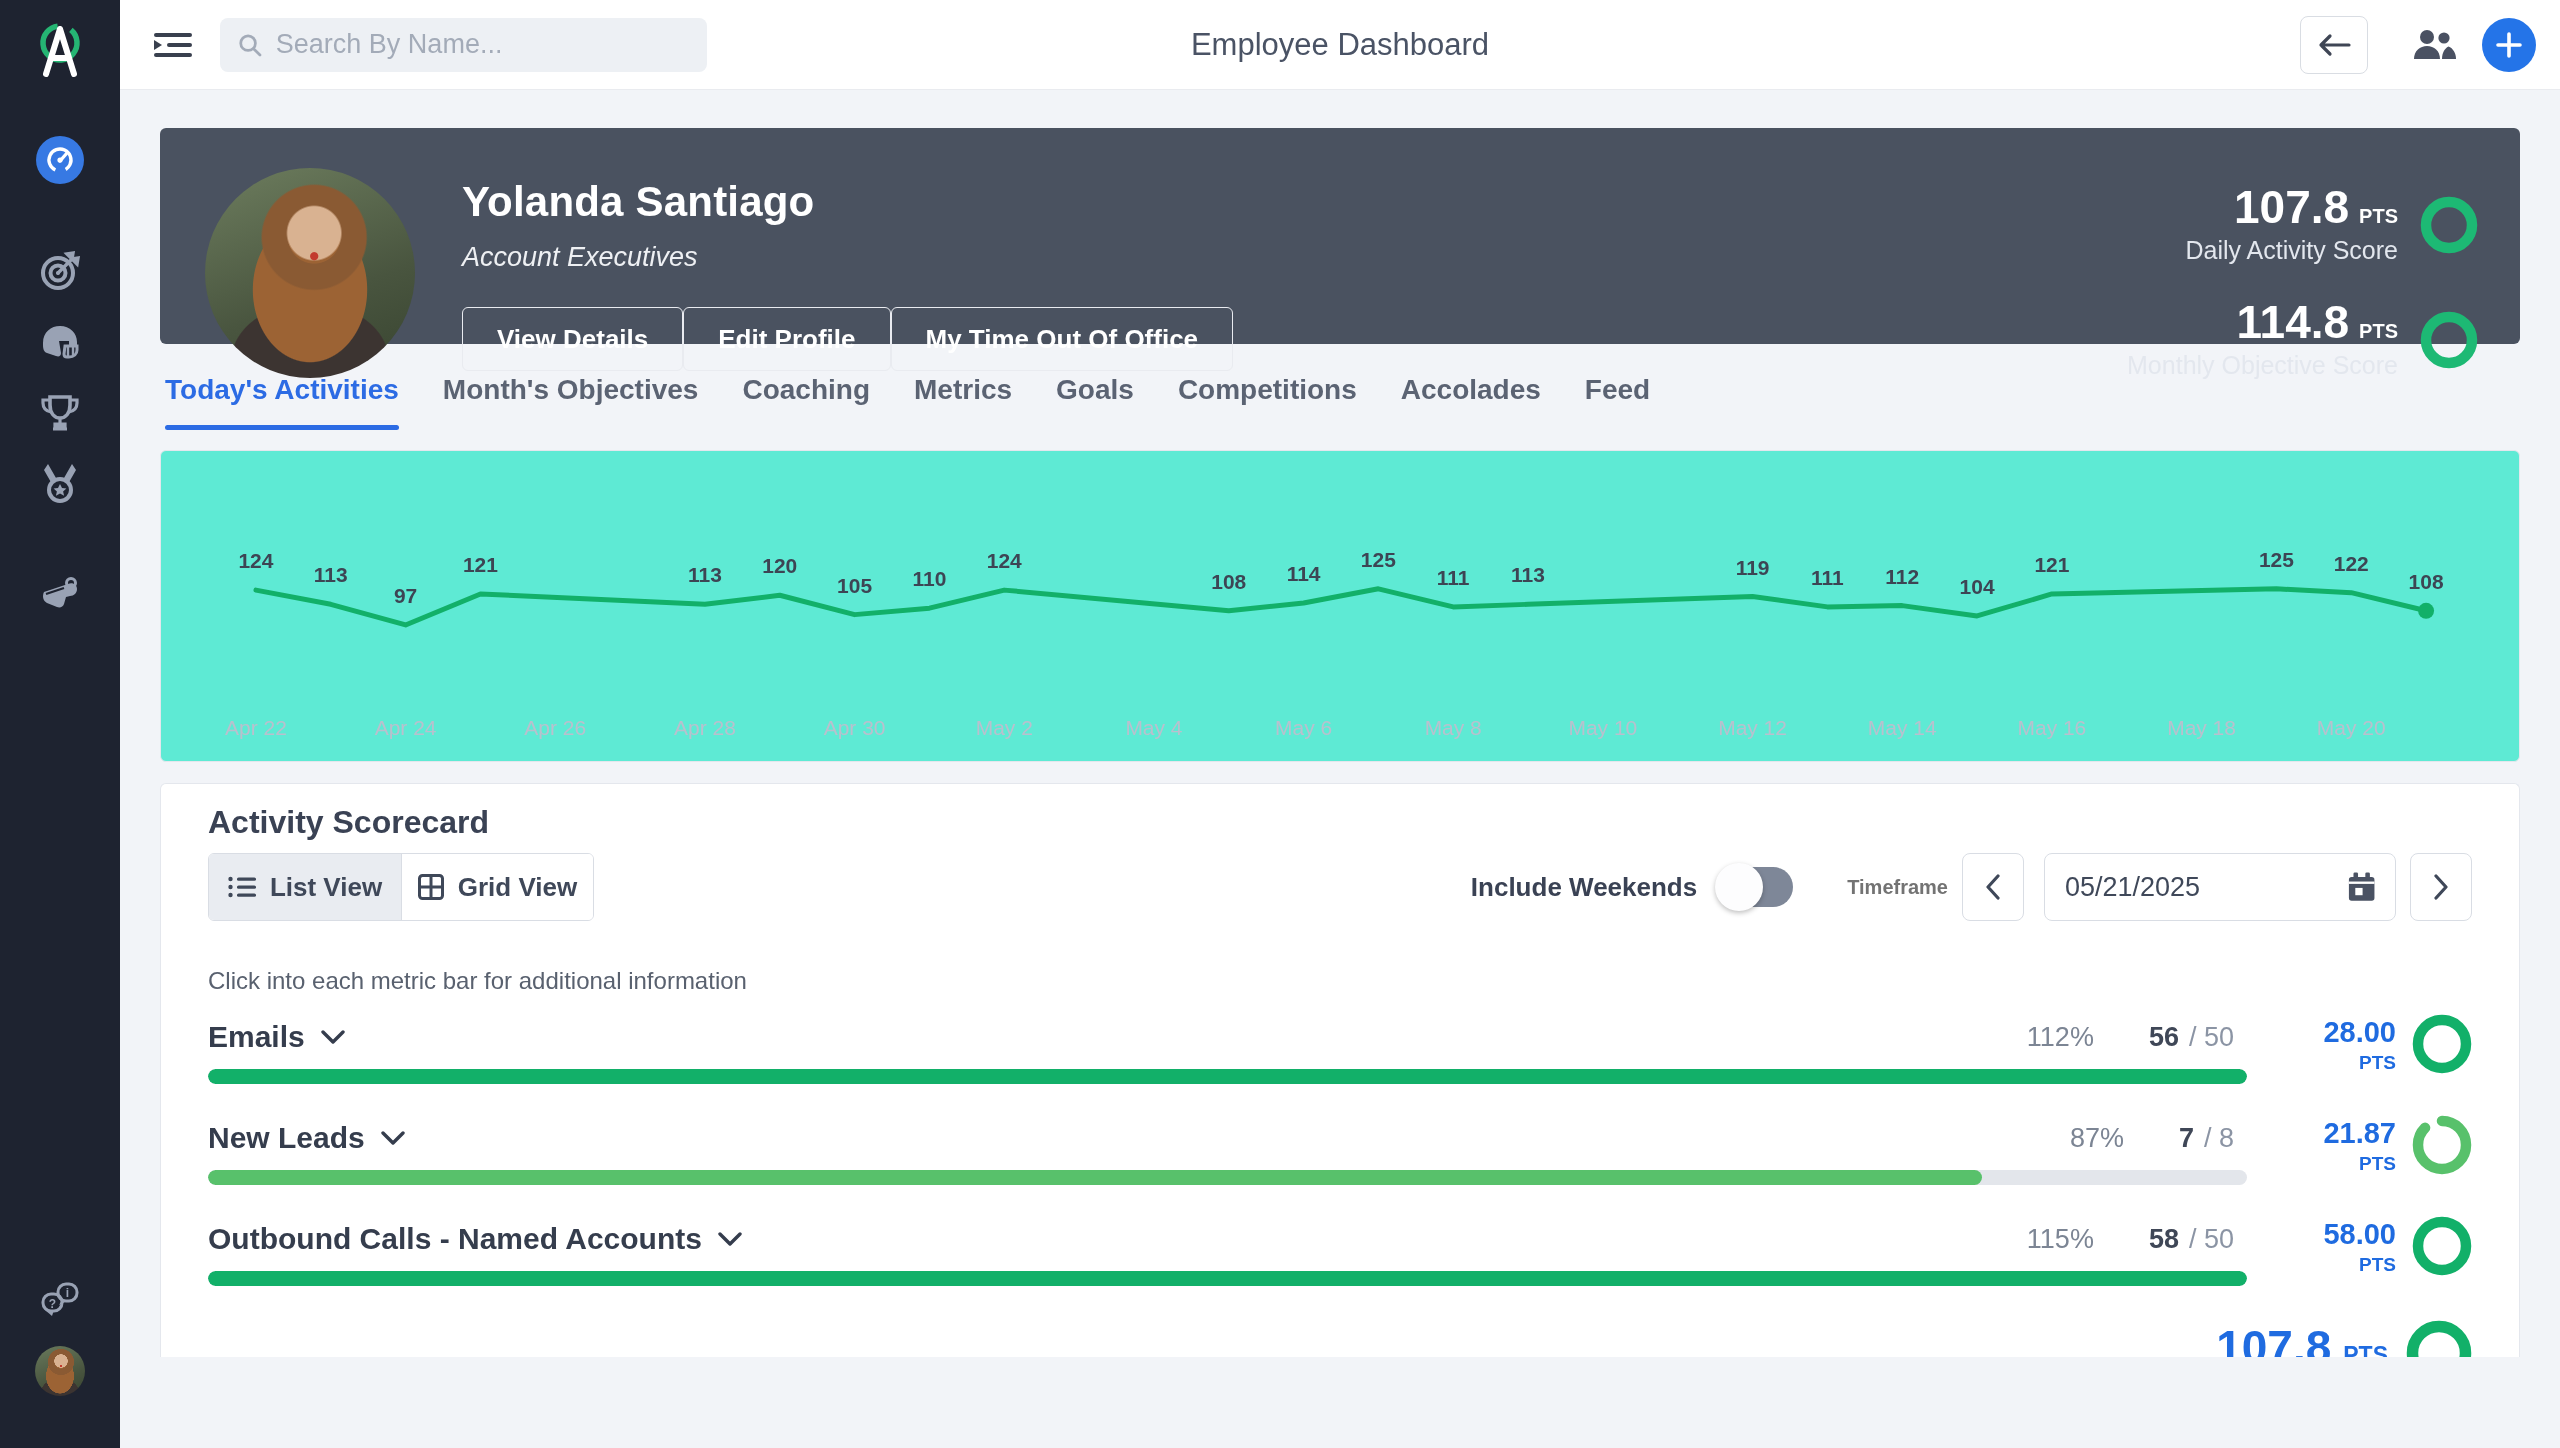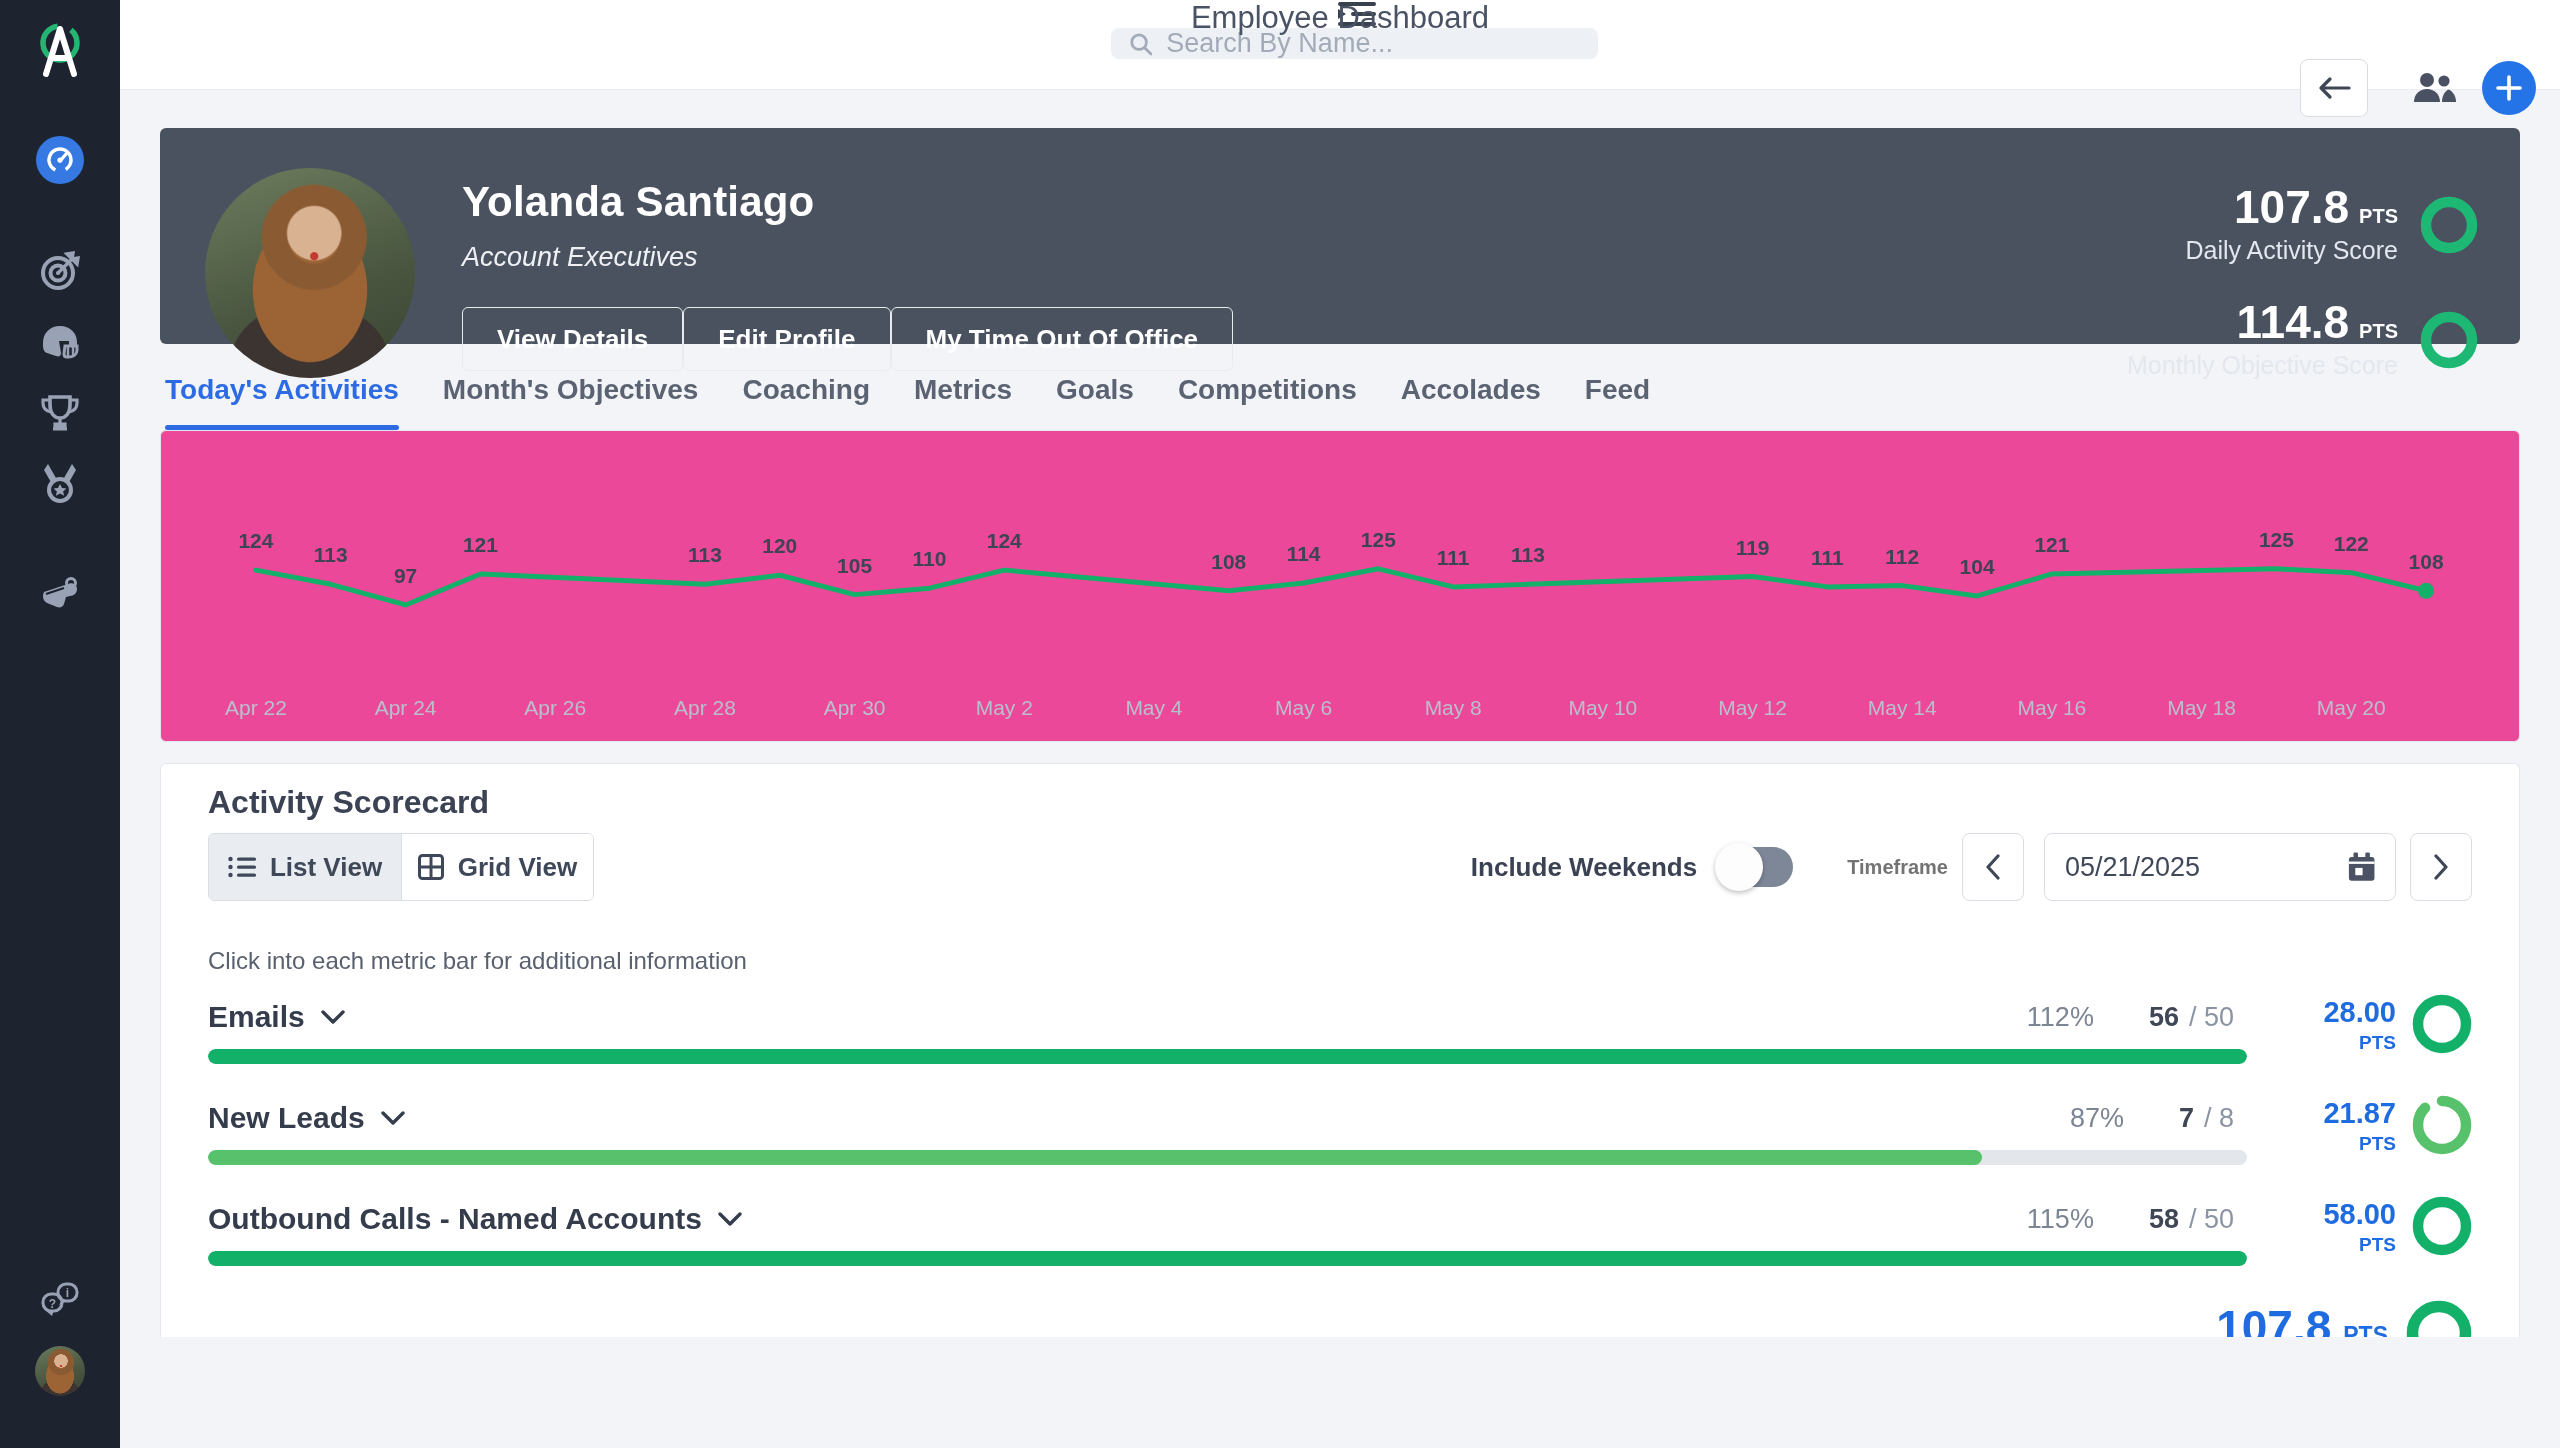--- a/index.html
+++ b/index.html
@@ -19,21 +19,21 @@
   .side-avatar { width:50px; height:50px; border-radius:50%; cursor:pointer;
     background:
       radial-gradient(circle at 52% 40%, #c23b2e 0 2.4%, rgba(0,0,0,0) 3%),
       radial-gradient(circle at 52% 30%, #d9b291 0 15%, rgba(0,0,0,0) 16%),
       radial-gradient(circle at 52% 32%, rgba(0,0,0,0) 0 15%, #8a5a33 16% 30%, rgba(0,0,0,0) 31%),
       radial-gradient(ellipse 46% 58% at 50% 60%, #9c6334 0 60%, rgba(0,0,0,0) 61%),
       radial-gradient(ellipse 62% 45% at 50% 92%, #3c3431 0 60%, rgba(0,0,0,0) 61%),
       linear-gradient(160deg, #6a7a5c, #49553f 60%, #384430); }
 
   
-  .header { position:absolute; left:120px; top:0; right:0; height:90px; background:#fff; border-bottom:1px solid #e9ebef; display:flex; align-items:center; z-index:20;flex-direction:column; }
+  .header { position:absolute; left:120px; top:0; right:0; height:90px; background:#fff; border-bottom:1px solid #e9ebef; display:flex; align-items:center; z-index:20; }
   .menu-btn { margin-left:34px; cursor:pointer; display:flex; }
   .search-box { margin-left:28px; width:487px; height:54px; background:#edf0f4; border-radius:8px; display:flex; align-items:center; padding:0 18px; }
   .search-box input { border:none; outline:none; background:transparent; font-family:"Liberation Sans",sans-serif; font-size:27px; color:#4a5263; width:100%; margin-left:14px; }
   .search-box input::placeholder { color:#a3abb8; }
   .page-title { position:absolute; left:50%; transform:translateX(-50%); font-size:31px; font-weight:500; color:#4a5365; white-space:nowrap; }
   .header-right { margin-left:auto; display:flex; align-items:center; margin-right:24px; }
   .back-btn { width:68px; height:58px; border:1px solid #d9dde3; border-radius:8px; background:#fff; display:flex; align-items:center; justify-content:center; cursor:pointer; }
   .people-btn { margin-left:42px; cursor:pointer; display:flex; }
   .fab { margin-left:26px; width:54px; height:54px; border-radius:50%; background:#2474e8; display:flex; align-items:center; justify-content:center; cursor:pointer; }
 
@@ -64,21 +64,21 @@
   .score-label { margin-top:6px; font-size:25px; color:#e3e7ee; }
   .ring-green { stroke:#1db974; }
 
   
   .tabs { display:flex; gap:44px; margin-top:30px; padding-left:5px; }
   .tab { position:relative; font-size:28px; font-weight:700; color:#5b6373; padding-bottom:24px; cursor:pointer; white-space:nowrap; }
   .tab.active { color:#2c6be4; }
   .tab.active::after { content:""; position:absolute; left:0; right:0; bottom:0; height:5px; border-radius:3px; background:#2c6be4; }
 
   
-  .chart-card { margin-top:0; height:312px; background:#ec4899; border:1px solid #e4e7ed; border-radius:6px; position:relative; }
+  .chart-card { margin-top:20px; height:312px; background:#5eead4; border:1px solid #e4e7ed; border-radius:6px; position:relative; }
   .chart-card svg { display:block; width:100%; height:100%; }
   .pt-label { font:700 21px "Liberation Sans",sans-serif; fill:#3d4554; }
   .tick-label { font:400 21px "Liberation Sans",sans-serif; fill:#b9c0cd; }
 
   
   .scorecard { margin-top:21px; background:#fff; border:1px solid #e4e7ed; border-left:1px solid #e4e7ed; border-bottom:none; border-radius:6px 6px 0 0; padding:20px 47px 0 47px; height:574px; overflow:hidden; }
   .scorecard-title { font-size:32px; font-weight:700; color:#3a4254; }
   .controls-row { margin-top:12px; display:flex; align-items:center; height:68px; }
   .seg-control { display:flex; border:1px solid #d9dde4; border-radius:6px; overflow:hidden; height:68px; }
   .seg-btn { width:192px; display:flex; align-items:center; justify-content:center; gap:14px; background:#fff; font-size:26px; font-weight:600; color:#3f4859; cursor:pointer; border:none; font-family:"Liberation Sans",sans-serif; }

